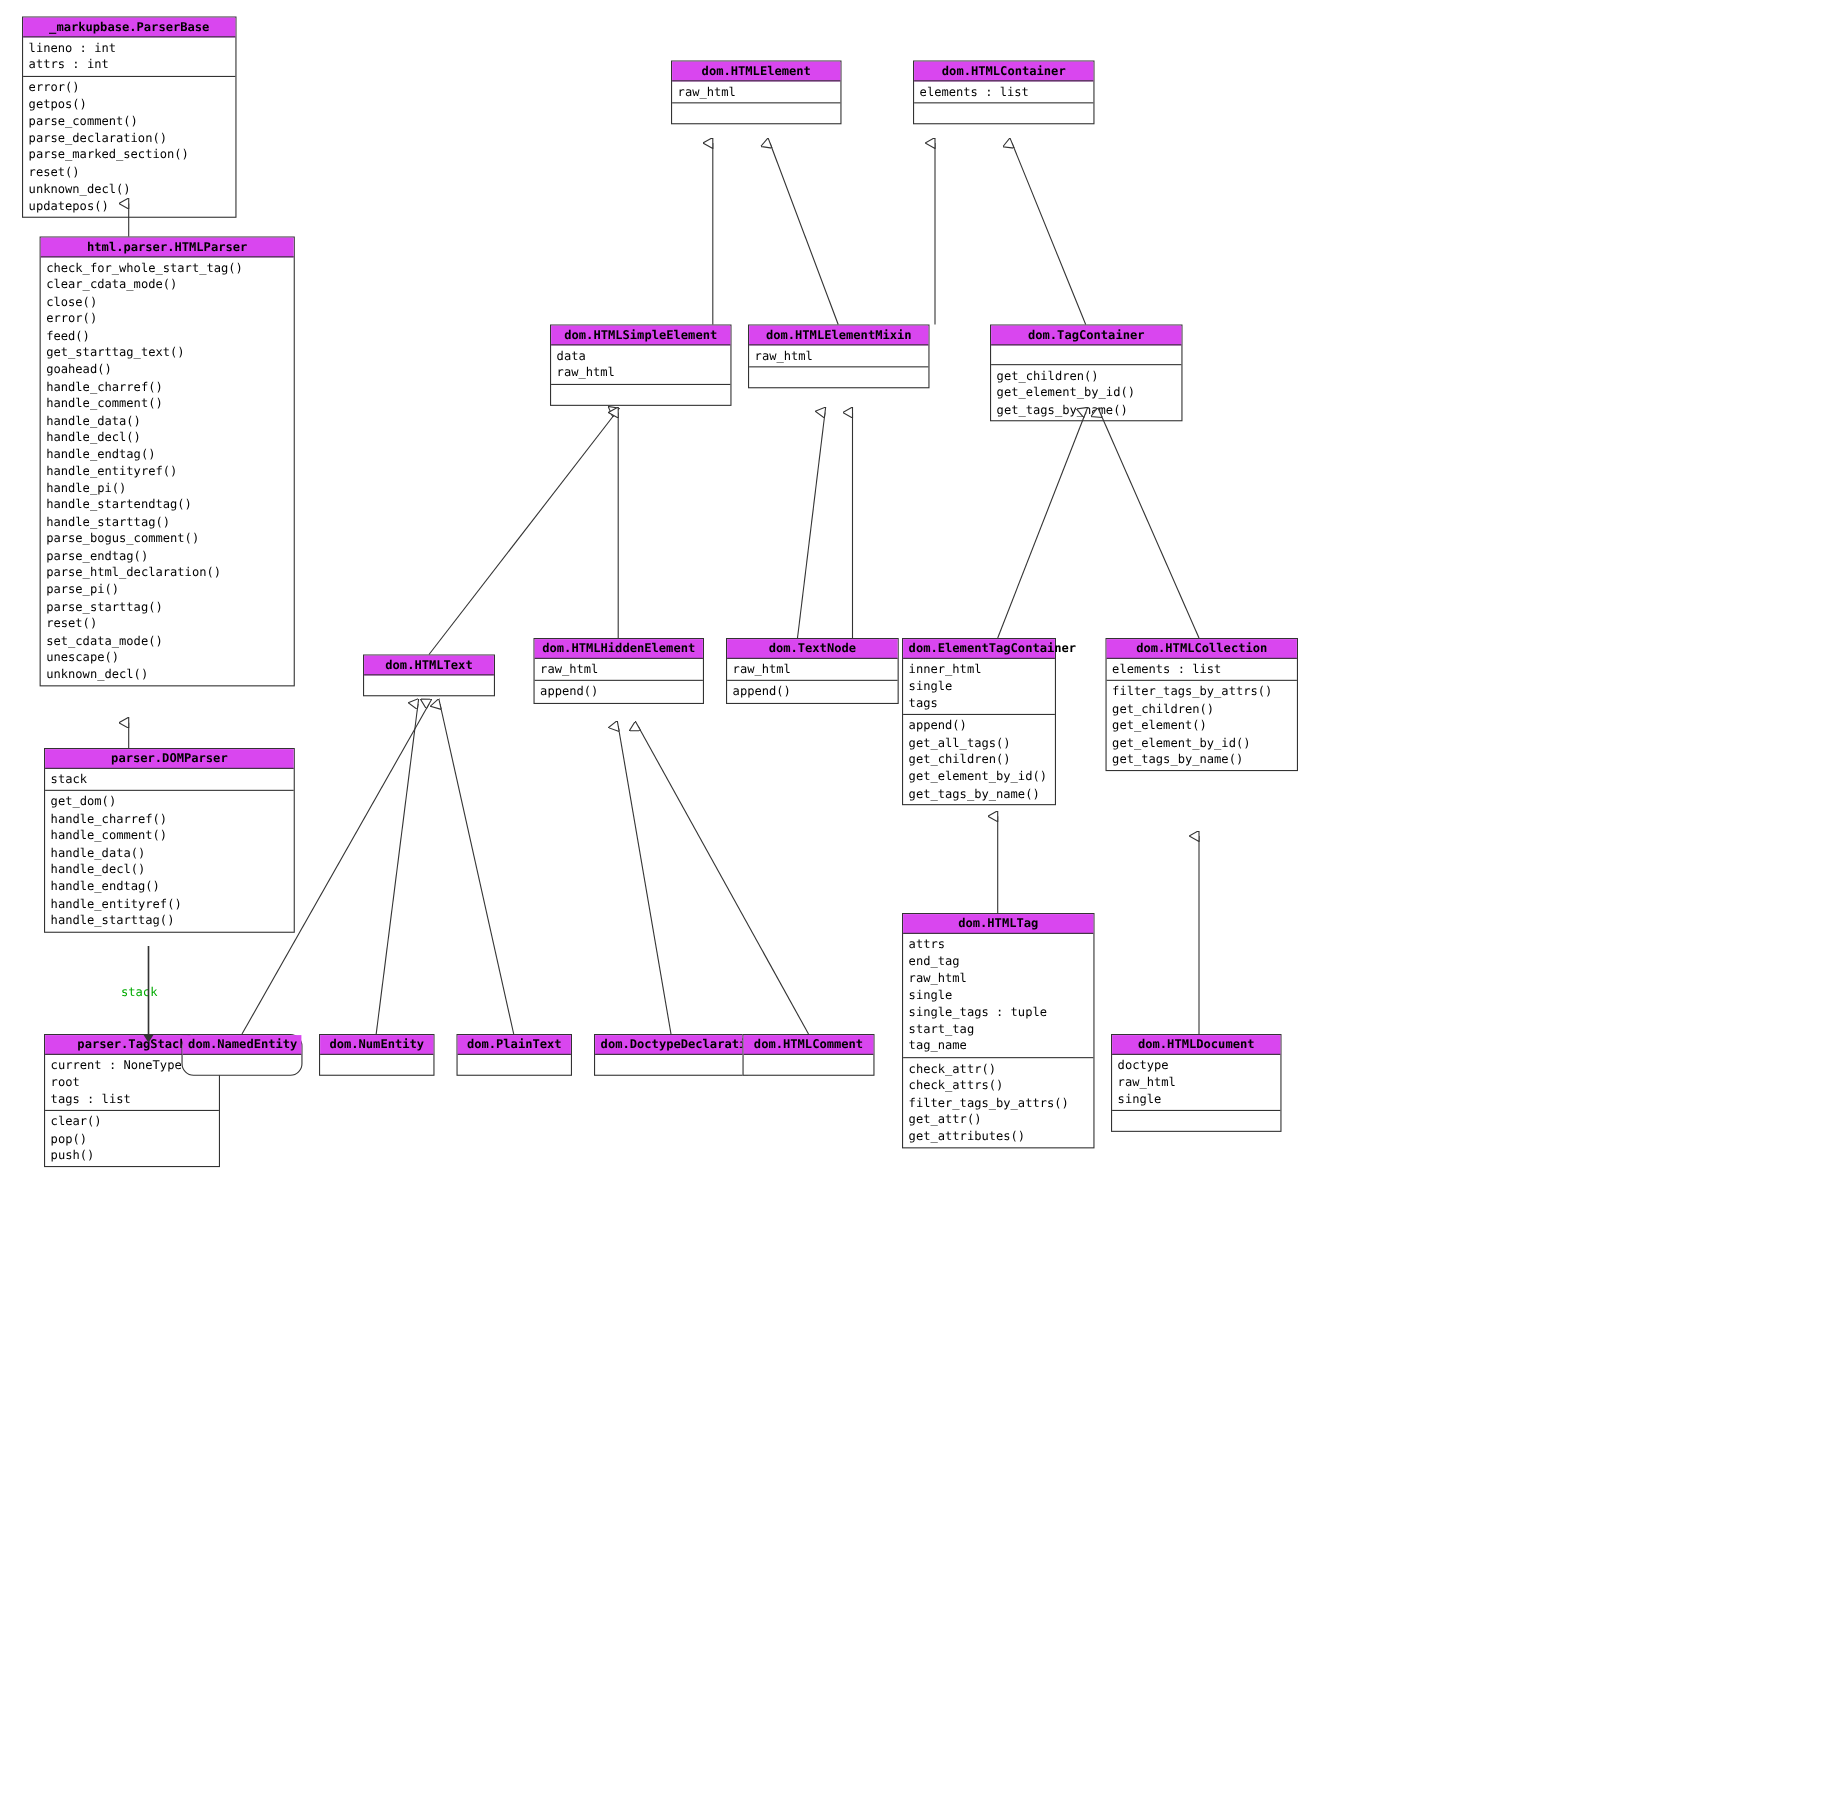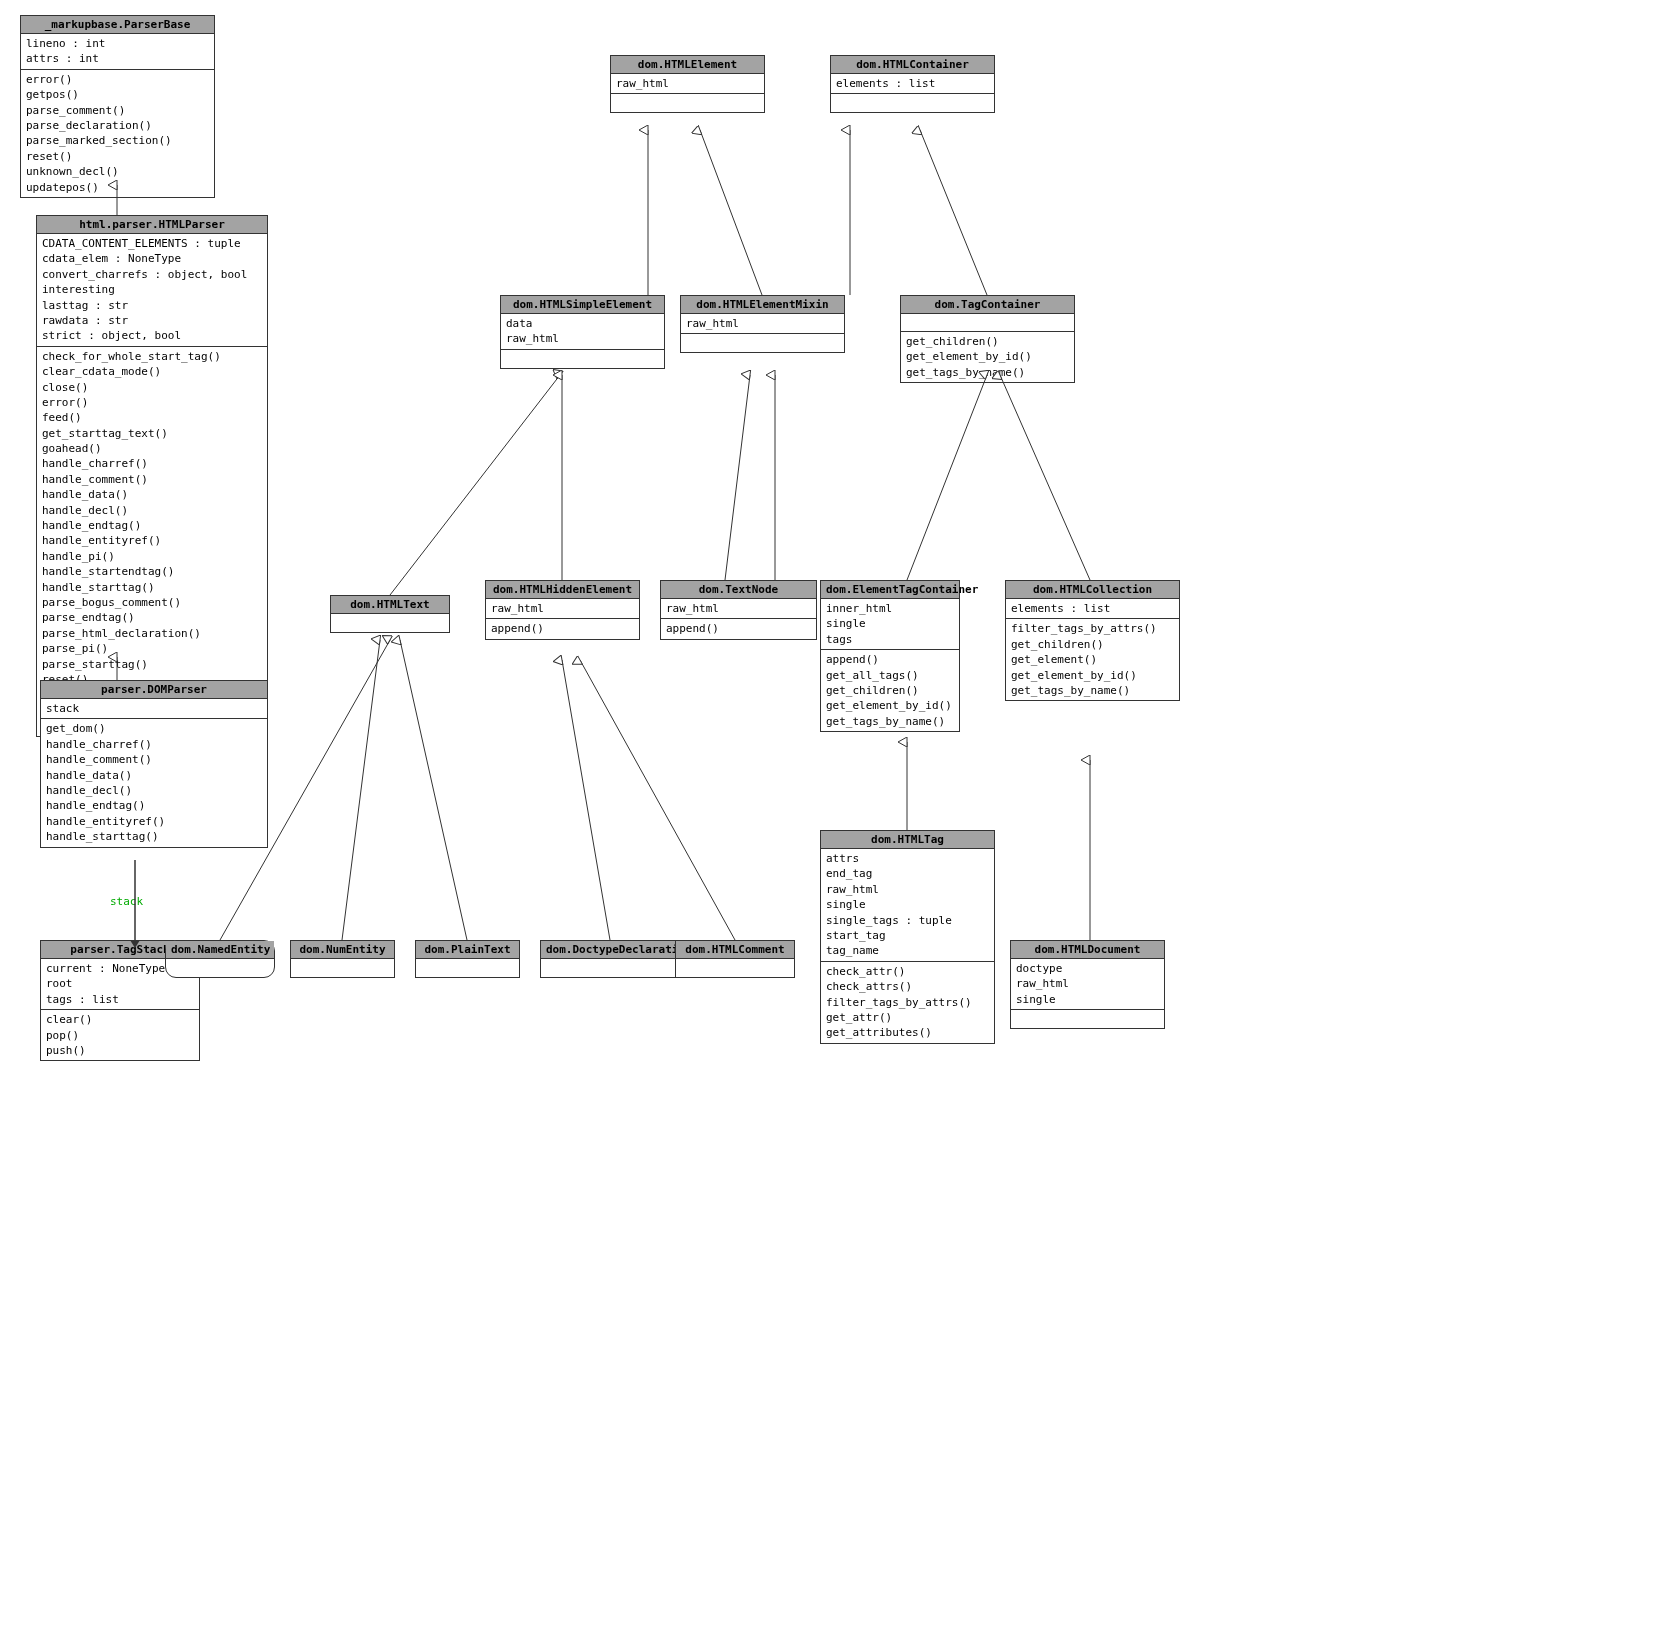--- a/index.html
+++ b/index.html
@@ -12,21 +12,21 @@
       height: 1651px;
       overflow: hidden;
     }
     .uml-box {
       position: absolute;
       border: 1px solid #333;
       background: #fff;
       font-size: 11px;
     }
     .uml-box .class-name {
-      background: #a3a3a3;
+      background: #d946ef;
       border-bottom: 1px solid #333;
       padding: 2px 5px;
       font-weight: bold;
       text-align: center;
       white-space: nowrap;
     }
     .uml-box .section {
       border-bottom: 1px solid #333;
       padding: 2px 5px;
     }
@@ -68,29 +68,20 @@
     <div>parse_declaration()</div>
     <div>parse_marked_section()</div>
     <div>reset()</div>
     <div>unknown_decl()</div>
     <div>updatepos()</div>
   </div>
 </div>
 
 <div class="uml-box" style="left:36px; top:215px; width:232px;">
   <div class="class-name">html.parser.HTMLParser</div>
-  <div class="section">
-    <div>CDATA_CONTENT_ELEMENTS : tuple</div>
-    <div>cdata_elem : NoneType</div>
-    <div>convert_charrefs : object, bool</div>
-    <div>interesting</div>
-    <div>lasttag : str</div>
-    <div>rawdata : str</div>
-    <div>strict : object, bool</div>
-  </div>
   <div class="section">
     <div>check_for_whole_start_tag()</div>
     <div>clear_cdata_mode()</div>
     <div>close()</div>
     <div>error()</div>
     <div>feed()</div>
     <div>get_starttag_text()</div>
     <div>goahead()</div>
     <div>handle_charref()</div>
     <div>handle_comment()</div>

